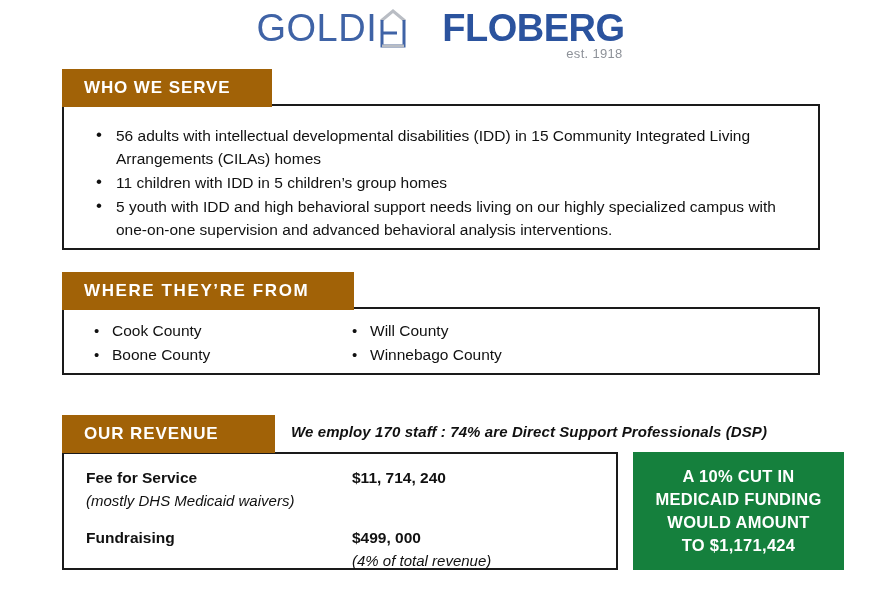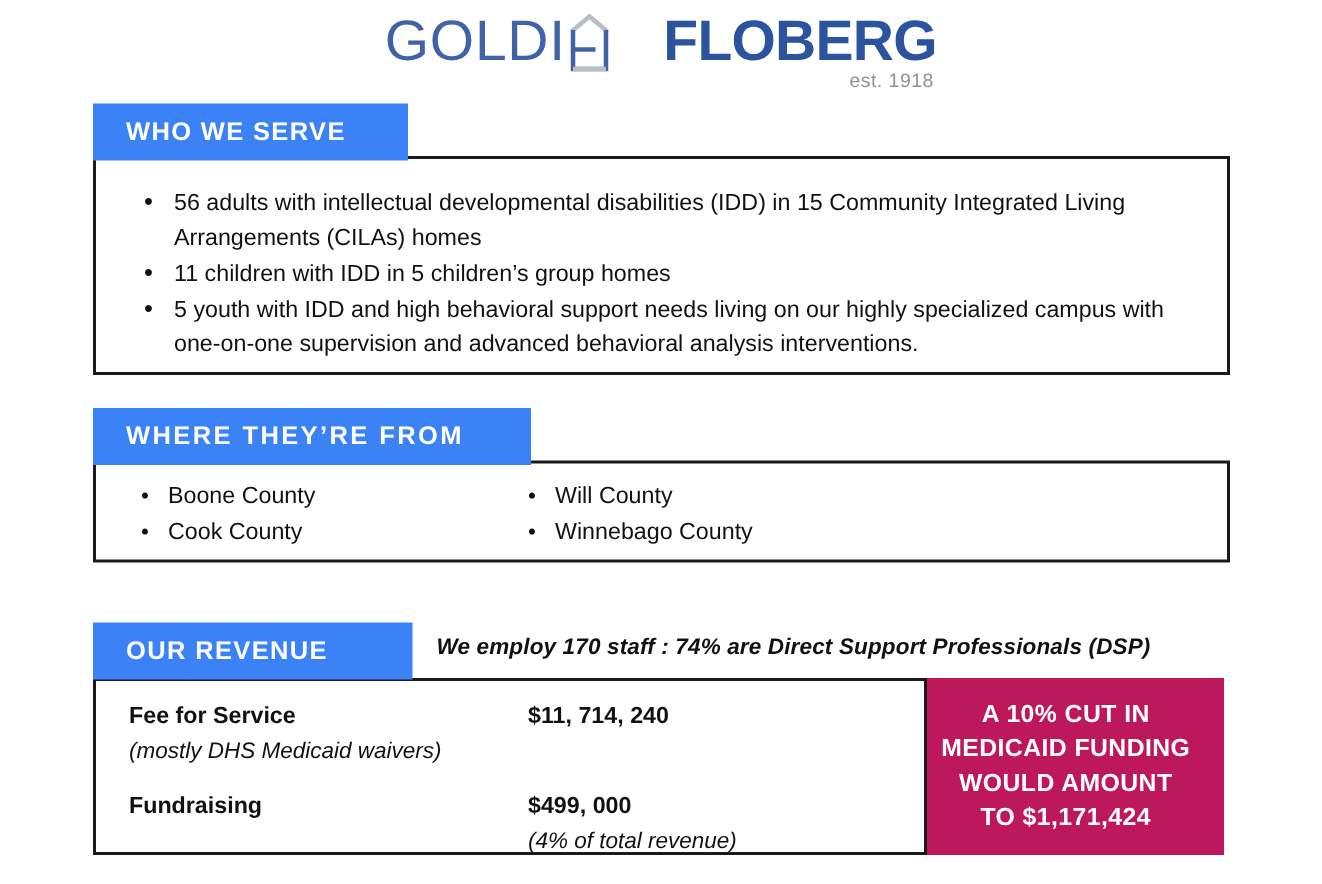--- a/index.html
+++ b/index.html
@@ -63,21 +63,21 @@
     right: 2px;
     top: 38px;
     font-size: 13px;
     font-weight: 400;
     letter-spacing: 0.3px;
     color: #8e9299;
   }
 
   .sec-header {
     position: absolute;
-    background: #3b82f6;
+    background: #a16207;
     color: #ffffff;
     font-size: 17px;
     font-weight: 700;
     letter-spacing: 0.9px;
     display: flex;
     align-items: center;
     padding: 0 22px;
     box-sizing: border-box;
     z-index: 3;
   }
@@ -180,25 +180,25 @@
     font-size: 15px;
     font-style: italic;
     line-height: 23px;
     color: #111111;
   }
   #rev-row-2 { margin-top: 14px; }
 
   
   #callout {
     position: absolute;
-    left: 605px;
+    left: 633px;
     top: 452px;
     width: 211px;
     height: 118px;
-    background: #be185d;
+    background: #15803d;
     color: #ffffff;
     display: flex;
     align-items: center;
     justify-content: center;
     text-align: center;
     box-sizing: border-box;
     padding: 6px 10px;
   }
   #callout-text {
     font-size: 16.5px;
@@ -233,22 +233,22 @@
     <li>11 children with IDD in 5 children’s group homes</li>
     <li>5 youth with IDD and high behavioral support needs living on our highly specialized campus with one-on-one supervision and advanced behavioral analysis interventions.</li>
   </ul>
 </div>
 <div class="sec-header" id="who-header">WHO WE SERVE</div>
 
 <div class="sec-box" id="where-box">
   <div id="where-cols">
     <div class="col">
       <ul class="bullets">
+        <li>Cook County</li>
         <li>Boone County</li>
-        <li>Cook County</li>
       </ul>
     </div>
     <div class="col">
       <ul class="bullets">
         <li>Will County</li>
         <li>Winnebago County</li>
       </ul>
     </div>
   </div>
 </div>

